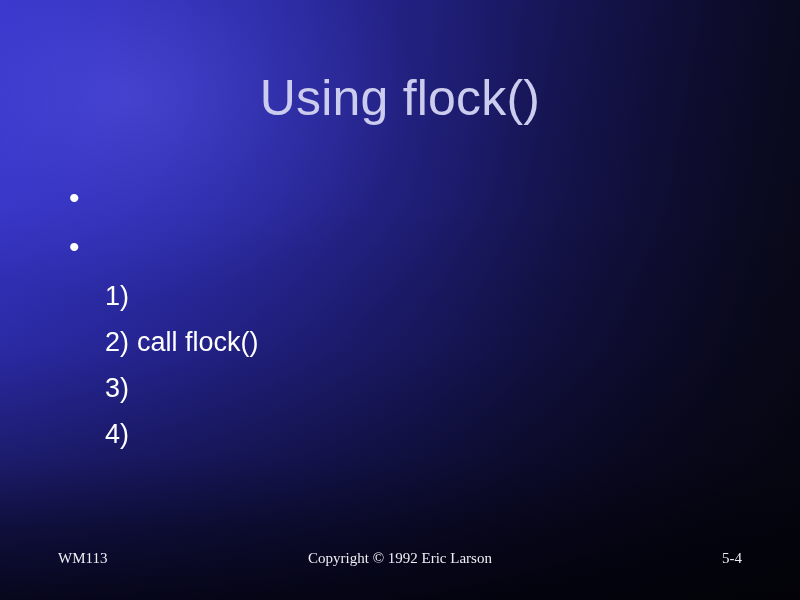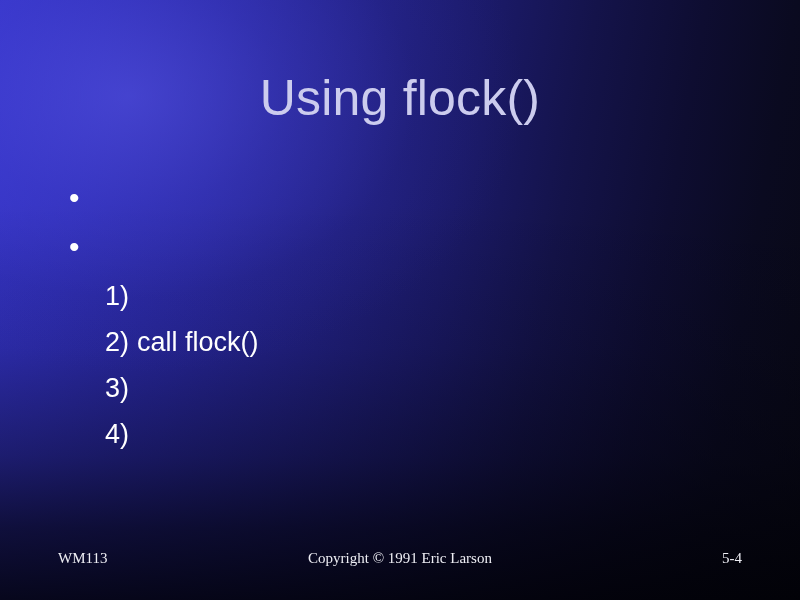--- a/index.html
+++ b/index.html
@@ -190,18 +190,18 @@
 
         <div class="num-row">
           <span class="num-mark">4)</span>
         </div>
 
       </div>
     </div>
 
     <div class="footer">
       <span class="footer-left">WM113</span>
-      <span class="footer-center">Copyright © 1991 Eric Larson</span>
+      <span class="footer-center">Copyright © 1992 Eric Larson</span>
       <span class="footer-right">5-4</span>
     </div>
 
   </div>
 </div>
 
 </body></html>

